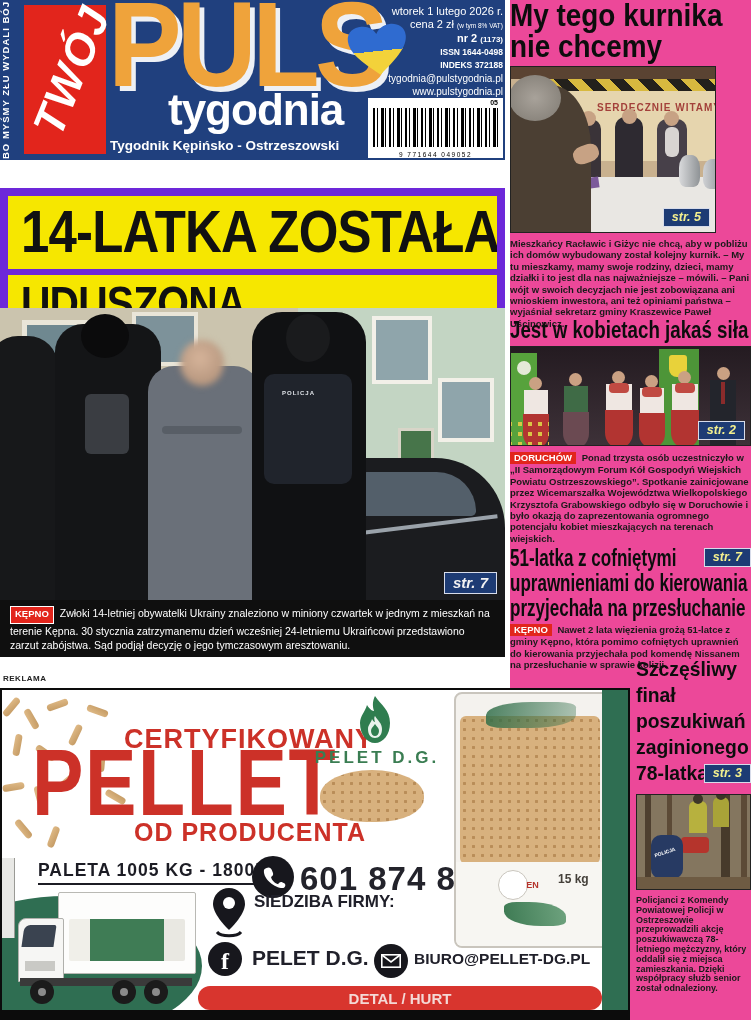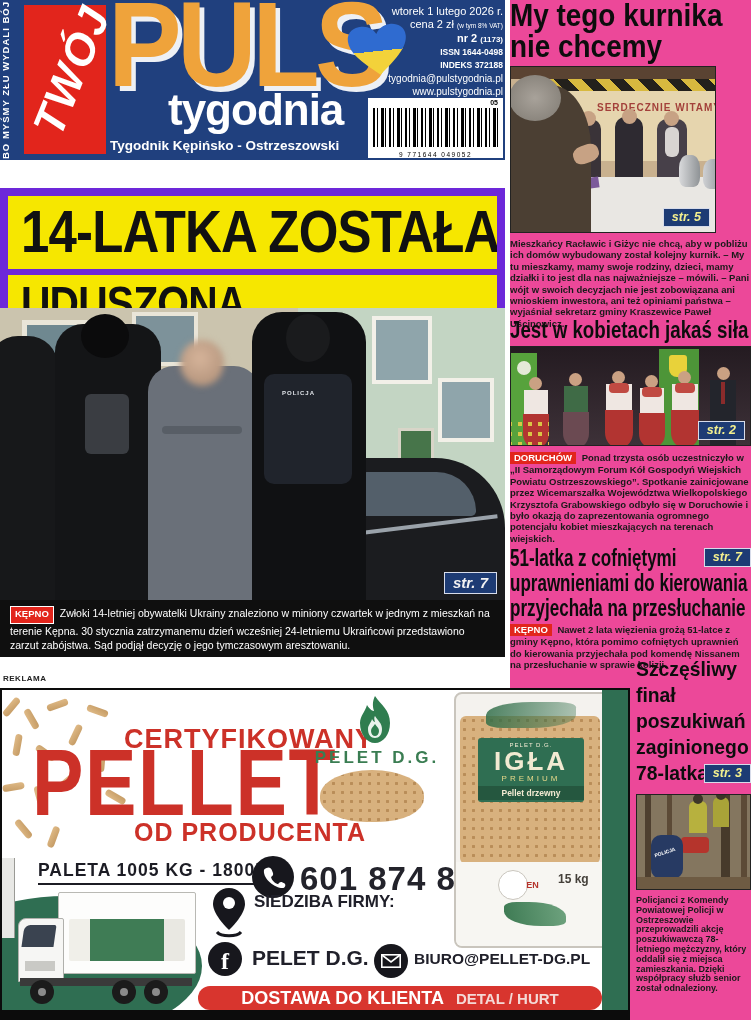--- a/index.html
+++ b/index.html
@@ -324,26 +324,20 @@
         <path fill="#e9f2ec" d="M21 20 C24 25 28 27 28 33 C28 39 25 42 21 42 C17 42 14 39 14 33 C14 29 17 27 18 23 C19 25 20 26 21 26 C20 23 20 21 21 20 Z"></path>
         <path fill="#2f7d4f" d="M21 28 C23 31 25 32 25 35 C25 38 23 40 21 40 C19 40 17 38 17 35 C17 32 19 31 21 28 Z"></path>
       </svg>
     </div>
     <div class="abs" style="left:310px;top:58px;width:130px;text-align:center;font-size:17px;font-weight:600;color:#3a7d52;letter-spacing:3px;">PELET D.G.</div>
     <div class="abs pile" style="left:318px;top:80px;width:104px;height:52px;border-radius:50% 50% 45% 45%;"></div>
 
     <div class="abs" style="left:452px;top:2px;width:152px;height:252px;background:#f4f2ee;border:2px solid #c9c5bd;border-radius:8px;overflow:hidden;">
       <div class="abs pile" style="left:4px;top:22px;width:140px;height:148px;border-radius:6px;"></div>
       <div class="abs" style="left:30px;top:8px;width:90px;height:26px;background:linear-gradient(100deg,rgba(47,109,72,0.85),rgba(47,109,72,0.35));border-radius:50% 20% 50% 20%;"></div>
-      <div class="abs" style="left:22px;top:44px;width:106px;height:64px;background:#2f6e52;border-radius:3px;text-align:center;color:#f2ead2;">
-        <div style="font-size:6px;letter-spacing:1px;margin-top:4px;">PELET D.G.</div>
-        <div style="font-size:26px;font-weight:900;letter-spacing:3px;line-height:26px;">IGŁA</div>
-        <div style="font-size:8px;letter-spacing:3px;color:#e8d98a;">PREMIUM</div>
-        <div style="font-size:8.5px;font-weight:700;margin-top:3px;background:#25573f;padding:2px 0;">Pellet drzewny</div>
-      </div>
       <div class="abs" style="left:0;top:168px;width:152px;height:84px;background:#f7f6f2;"></div>
       <div class="circle-ic" style="left:42px;top:176px;width:28px;height:28px;background:#fff;border:1px solid #c9c5bd;">
         <span style="color:#b5342c;font-size:9px;font-weight:900;padding-left:39px;">EN</span>
       </div>
       <div class="abs" style="left:102px;top:178px;font-size:12px;font-weight:700;color:#44403a;">15 kg</div>
       <div class="abs" style="left:48px;top:208px;width:62px;height:24px;background:linear-gradient(80deg,#3d7a53,#6fa37f);border-radius:20% 60% 20% 60%;"></div>
     </div>
 
     <div class="abs" style="left:600px;top:0;width:26px;height:320px;background:#2f6e52;"></div>
 
@@ -362,21 +356,20 @@
     <div class="abs" style="left:250px;top:256px;font-size:21px;font-weight:900;color:#20202a;">PELET D.G.</div>
     <div class="circle-ic" style="left:372px;top:254px;width:34px;height:34px;">
       <svg width="20" height="14" viewBox="0 0 20 14">
           <rect x="0.8" y="0.8" width="18.4" height="12.4" fill="none" stroke="#fff" stroke-width="1.6"></rect>
           <path d="M1 1 L10 8 L19 1" fill="none" stroke="#fff" stroke-width="1.6"></path>
         </svg>
     </div>
     <div class="abs" style="left:412px;top:260px;font-size:15.5px;font-weight:900;color:#20202a;">BIURO@PELLET-DG.PL</div>
 
     <div class="pill">
-      <span style="font-size:18px;font-weight:900;">DOSTAWA DO KLIENTA</span>
       <span style="font-size:15px;font-weight:800;color:#f4d9d6;">DETAL / HURT</span>
     </div>
 
     <div class="abs" style="left:-70px;top:206px;width:270px;height:140px;background:#2f6e52;border-radius:50%;"></div>
     <div class="abs" style="left:14px;top:194px;width:182px;height:122px;">
       <div class="abs" style="left:42px;top:8px;width:136px;height:80px;background:#fdfdfc;border:1px solid #b9b9b4;border-radius:2px;">
         <div class="abs" style="left:10px;top:26px;width:116px;height:42px;background:linear-gradient(90deg,#f0efe9 0 18%,#3f7c55 18% 82%,#e9e8e2 82%);border-radius:2px;"></div>
       </div>
       <div class="abs" style="left:2px;top:34px;width:44px;height:62px;background:#f6f6f4;border:1px solid #b0b0ac;border-radius:8px 2px 0 0;">
         <div class="abs" style="left:4px;top:6px;width:32px;height:22px;background:#3a4350;border-radius:6px 2px 0 0;transform:skewX(-8deg);"></div>

